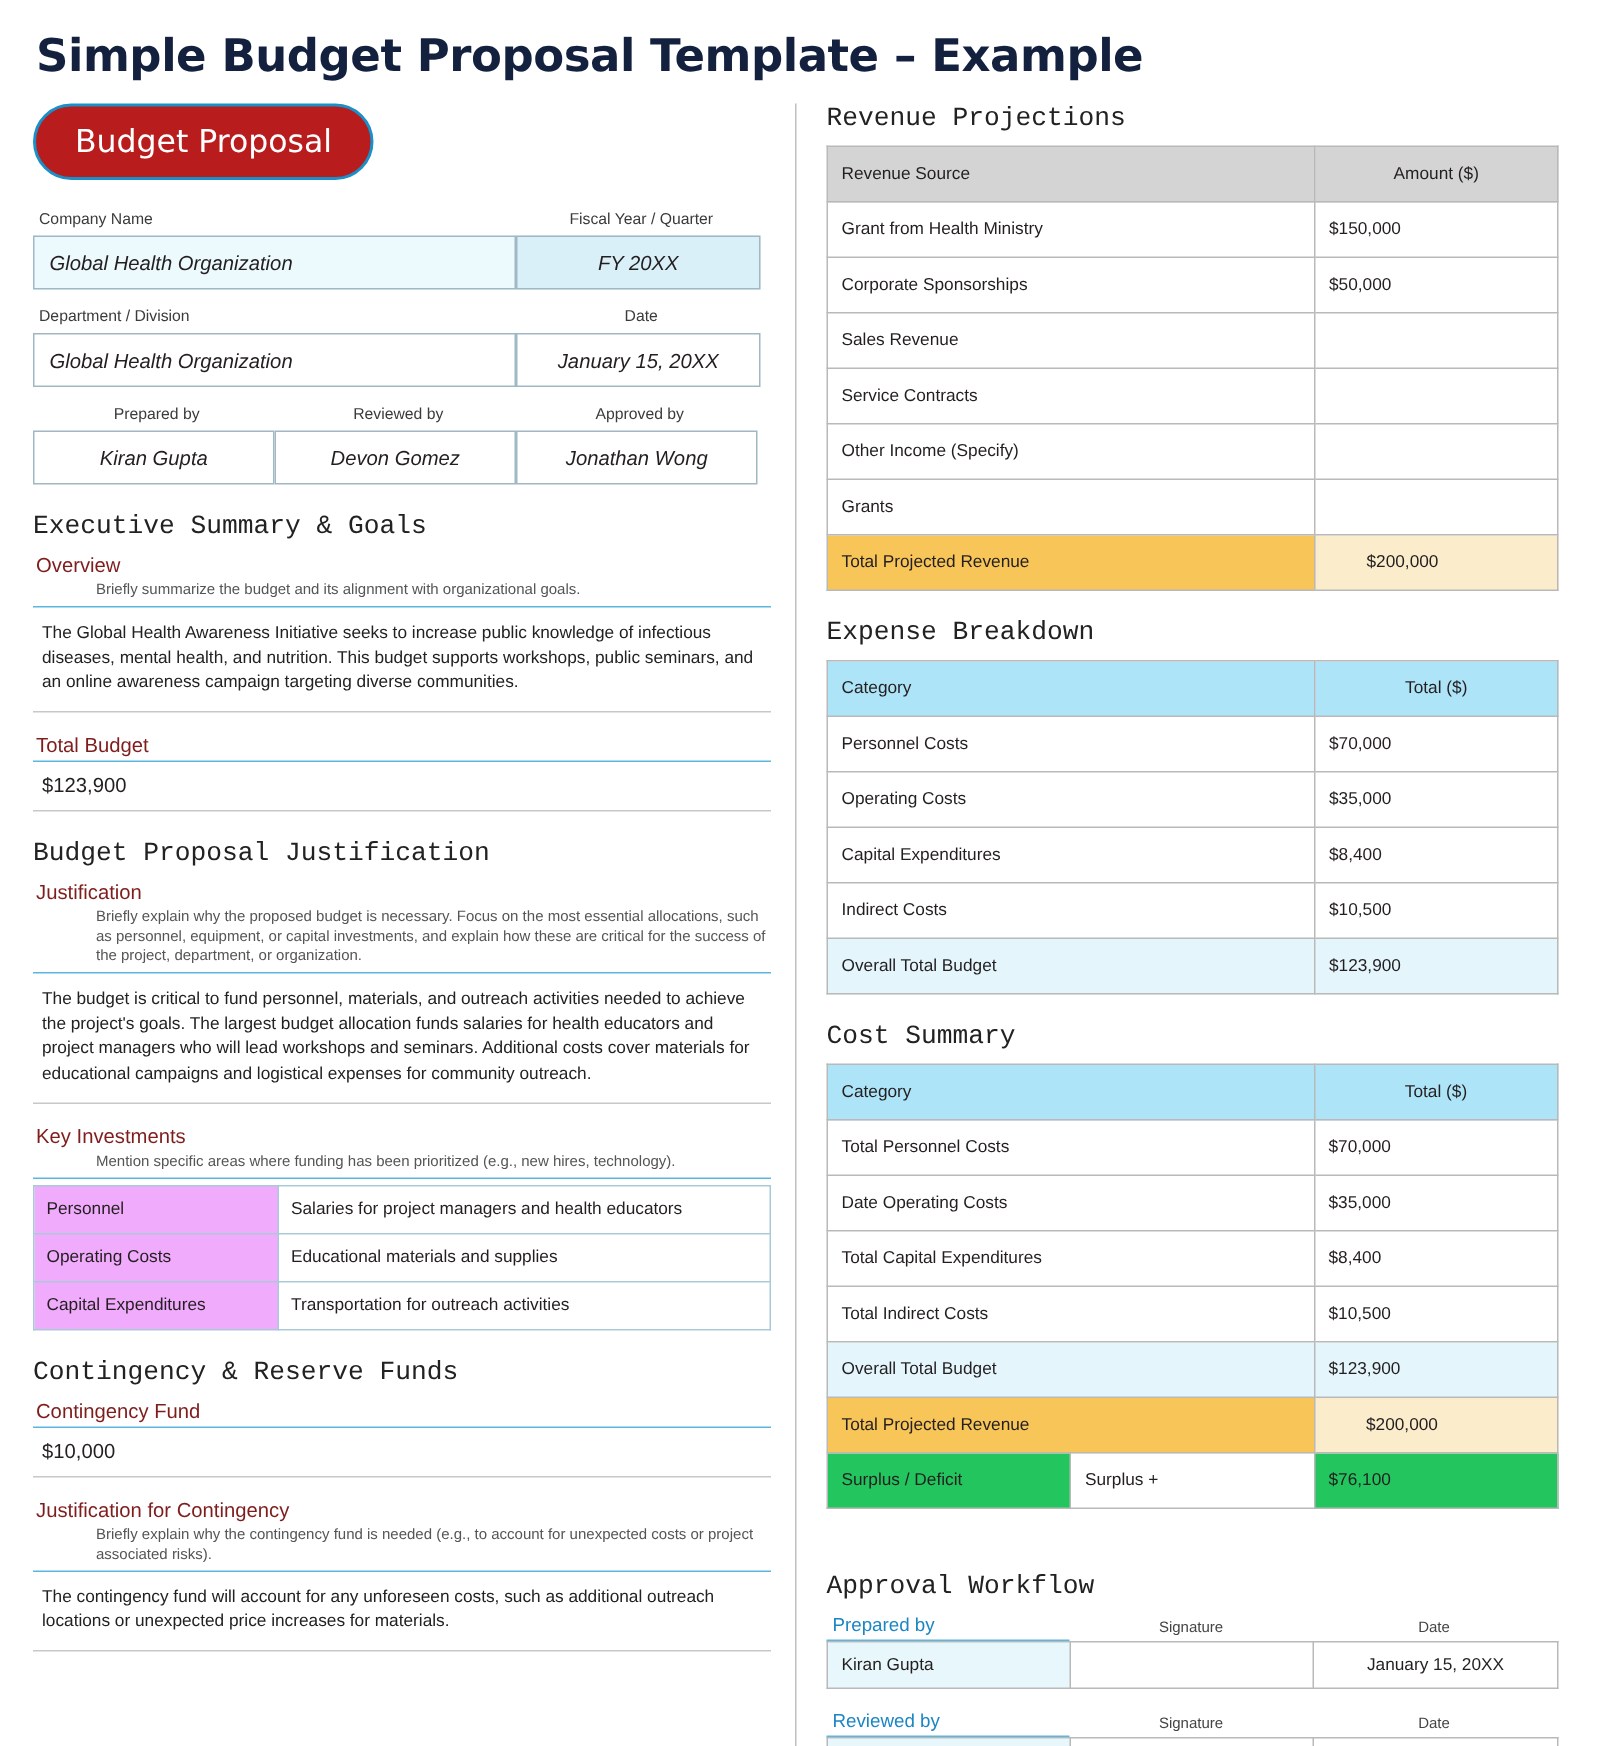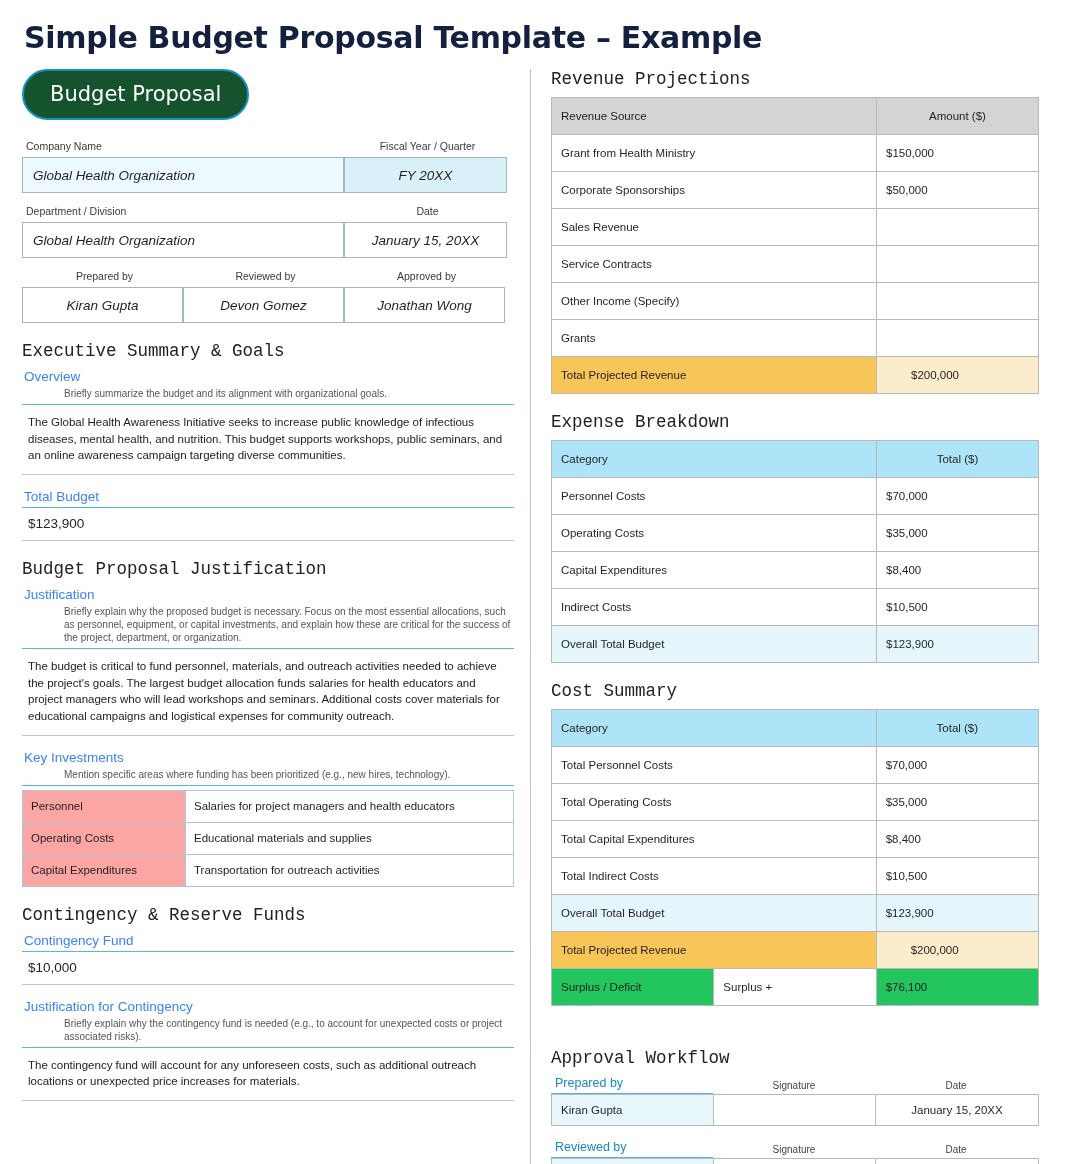--- a/index.html
+++ b/index.html
@@ -38,21 +38,21 @@
     background: #bfbfbf;
     align-self: stretch;
     min-height: 1070px;
     margin-right: 20px;
   }
   .col-right { width: 488px; flex: none; }
 
   
   .badge {
     display: inline-block;
-    background: #14532d;
+    background: #b91c1c;
     color: #ffffff;
     font-size: 21px;
     padding: 11px 26px 12px 26px;
     border-radius: 26px;
     border: 2px solid #1b8fc7;
     margin-bottom: 20px;
     font-family: "DejaVu Sans", sans-serif;
   }
 
   
@@ -85,21 +85,21 @@
   
   h2.sect {
     font-size: 17.5px;
     font-weight: normal;
     color: #222;
     margin: 18px 0 8px 0;
     font-family: Liberation Mono, monospace;
   }
   h3.subsect {
     font-size: 13.5px;
-    color: #3b82f6;
+    color: #7f1d1d;
     margin: 4px 0 3px 2px;
     font-weight: normal;
   }
   .hint {
     font-size: 10px;
     color: #555;
     margin: 0 0 4px 2px;
     line-height: 1.3;
     padding-left: 40px;
   }
@@ -122,21 +122,21 @@
     width: 100%;
     border-collapse: collapse;
     margin-top: 4px;
   }
   table.kitab td {
     border: 1px solid #a8c9d8;
     font-size: 11.5px;
     padding: 9px 8px;
     height: 32px;
   }
-  td.ki-key { background: #fca5a5; width: 163px; }
+  td.ki-key { background: #f0abfc; width: 163px; }
   td.ki-val { background: #ffffff; }
 
   
   table.dtab {
     width: 100%;
     border-collapse: collapse;
     margin-top: 4px;
   }
   table.dtab th, table.dtab td {
     border: 1px solid #b9b9b9;
@@ -379,21 +379,21 @@
             <th class="th-blue" colspan="2">Category</th>
             <th class="th-blue th-amount">Total ($)</th>
           </tr>
         </thead>
         <tbody>
           <tr>
             <td colspan="2">Total Personnel Costs</td>
             <td class="num">$70,000</td>
           </tr>
           <tr>
-            <td colspan="2">Total Operating Costs</td>
+            <td colspan="2">Date Operating Costs</td>
             <td class="num">$35,000</td>
           </tr>
           <tr>
             <td colspan="2">Total Capital Expenditures</td>
             <td class="num">$8,400</td>
           </tr>
           <tr>
             <td colspan="2">Total Indirect Costs</td>
             <td class="num">$10,500</td>
           </tr>

